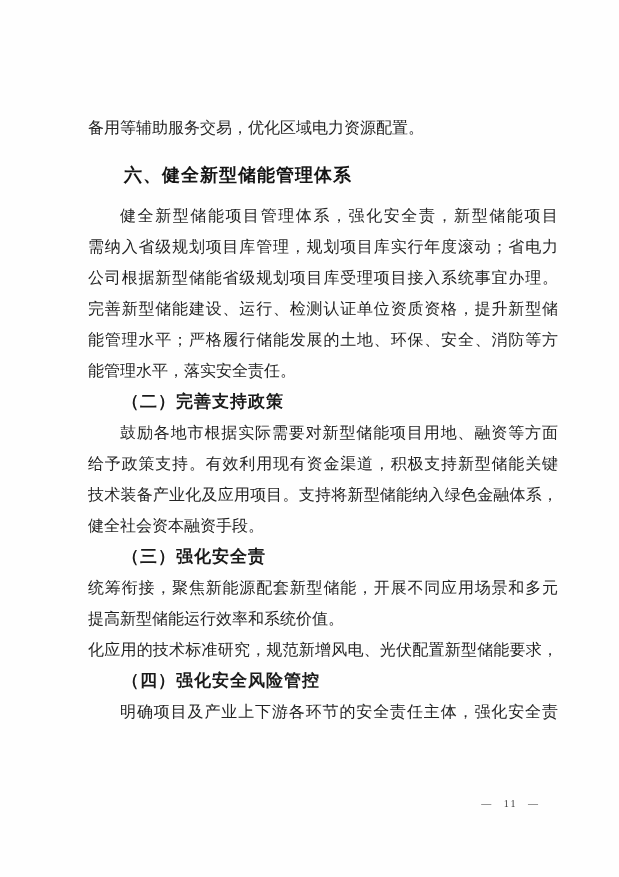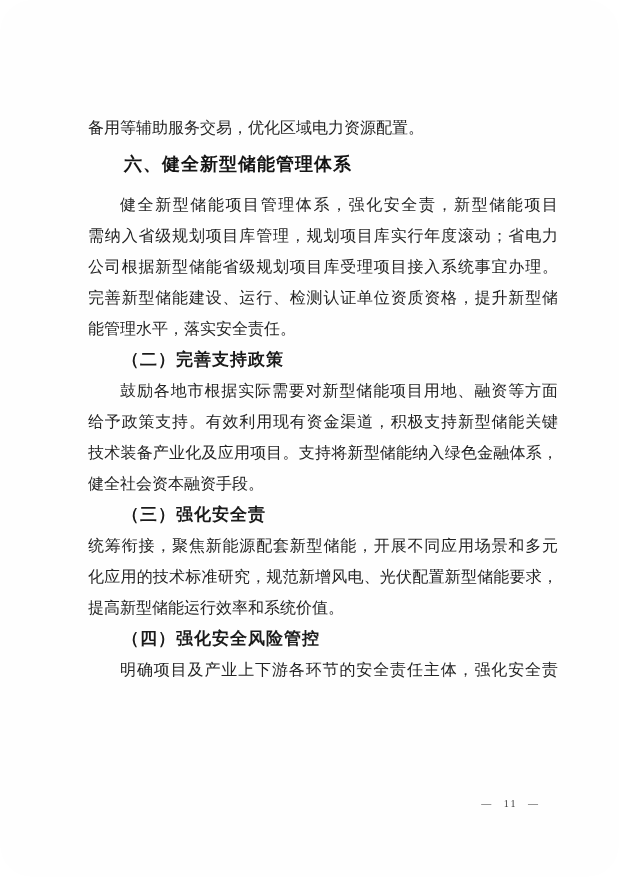--- a/index.html
+++ b/index.html
@@ -1,15 +1,15 @@
 <!DOCTYPE html>
 <html><head>
 <meta charset="utf-8">
 <style>
-  * { margin: 0; padding: 0; box-sizing: border-box; border-radius: 32px; }
+  * { margin: 0; padding: 0; box-sizing: border-box; }
   html, body { width: 619px; height: 877px; }
   body {
     position: relative;
     background: #ffffff;
     font-family: "Liberation Serif", serif;
     color: #242424;
     overflow: hidden;
   }
   .page {
     position: absolute;
@@ -33,21 +33,21 @@
   .full {
     text-align: justify;
     text-align-last: justify;
   }
   .chapter {
     font-family: "Liberation Sans", sans-serif;
     font-weight: 700;
     font-size: 18px;
     line-height: 31px;
     height: 31px;
-    margin-top: 6px;
+    margin-top: 17px;
     margin-bottom: 9px;
     text-indent: 2em;
     color: #151515;
     letter-spacing: 1px;
   }
   .sec-heading {
     font-family: "Liberation Serif", serif;
     font-weight: 700;
     font-size: 17px;
     line-height: 31px;
@@ -73,32 +73,33 @@
   <div class="content">
 
     <div class="line">备用等辅助服务交易，优化区域电力资源配置。</div>
 
     <div class="chapter">六、健全新型储能管理体系</div>
 
     <div class="line indent full">健全新型储能项目管理体系，强化安全责，新型储能项目</div>
     <div class="line full">需纳入省级规划项目库管理，规划项目库实行年度滚动；省电力</div>
     <div class="line full">公司根据新型储能省级规划项目库受理项目接入系统事宜办理。</div>
     <div class="line full">完善新型储能建设、运行、检测认证单位资质资格，提升新型储</div>
+    <div class="line full">能管理水平；严格履行储能发展的土地、环保、安全、消防等方</div>
     <div class="line">能管理水平，落实安全责任。</div>
 
     <div class="sec-heading">（二）完善支持政策</div>
     <div class="line indent full">鼓励各地市根据实际需要对新型储能项目用地、融资等方面</div>
     <div class="line full">给予政策支持。有效利用现有资金渠道，积极支持新型储能关键</div>
     <div class="line full">技术装备产业化及应用项目。支持将新型储能纳入绿色金融体系，</div>
     <div class="line">健全社会资本融资手段。</div>
 
     <div class="sec-heading">（三）强化安全责</div>
     <div class="line full">统筹衔接，聚焦新能源配套新型储能，开展不同应用场景和多元</div>
+    <div class="line">提高新型储能运行效率和系统价值。</div>
     <div class="line full">化应用的技术标准研究，规范新增风电、光伏配置新型储能要求，</div>
-    <div class="line">提高新型储能运行效率和系统价值。</div>
 
     <div class="sec-heading">（四）强化安全风险管控</div>
     <div class="line indent full">明确项目及产业上下游各环节的安全责任主体，强化安全责</div>
 
   </div>
 
   <div class="pageno">— 11 —</div>
 </div>
 
 </body></html>

